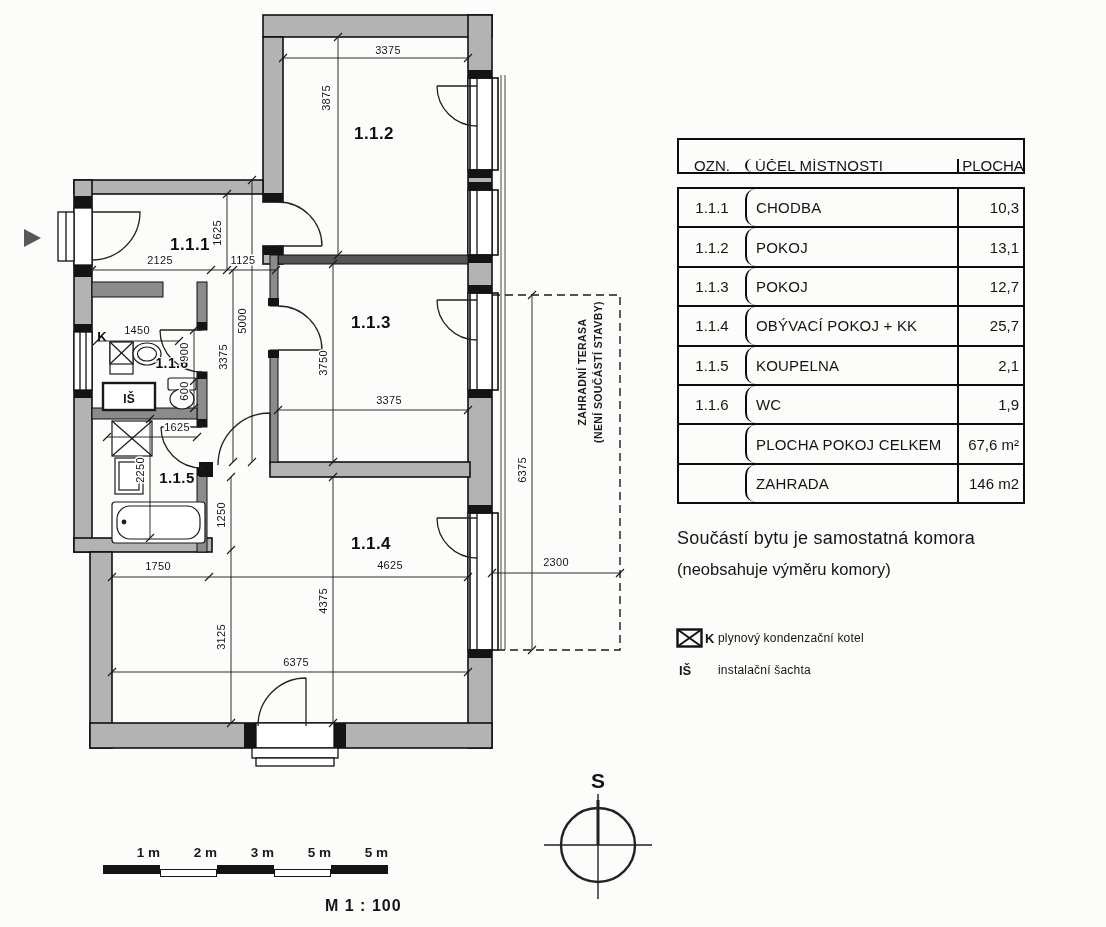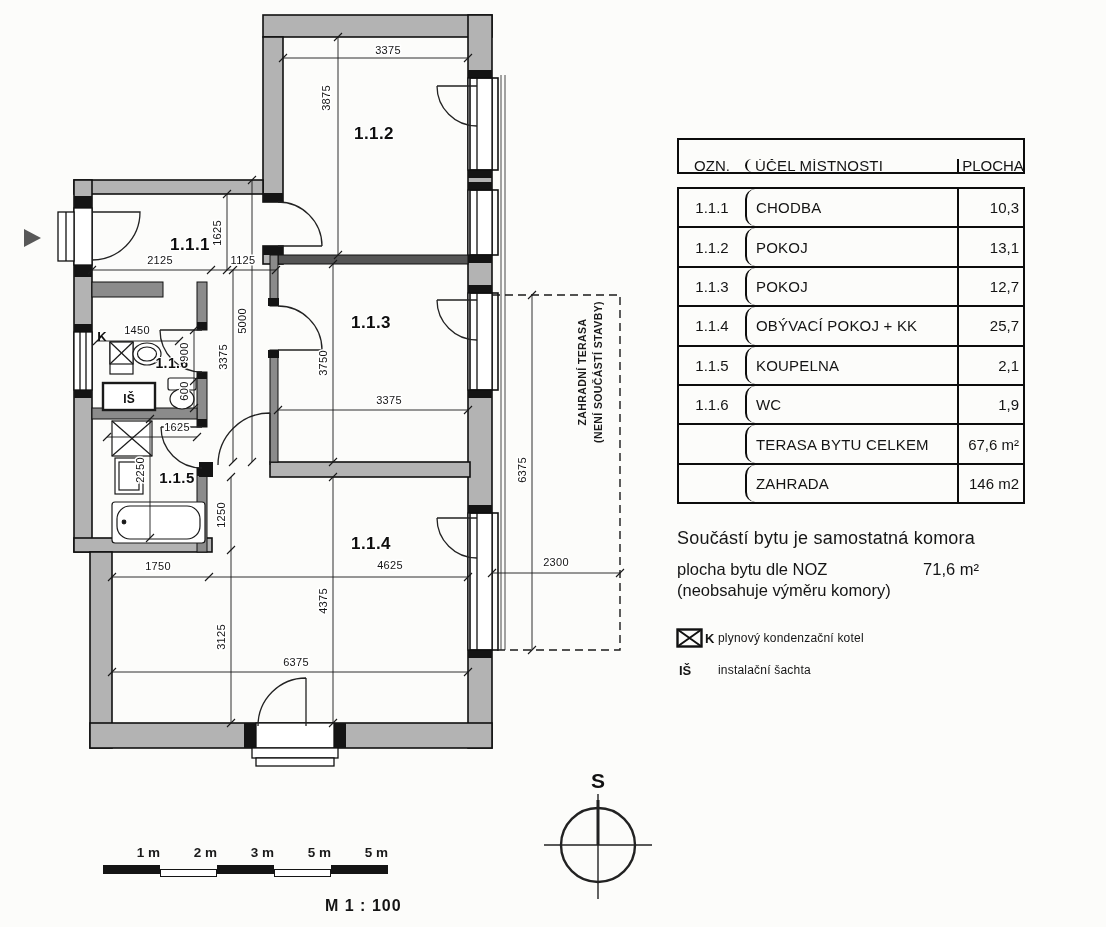--- a/index.html
+++ b/index.html
@@ -282,37 +282,33 @@
           <div class="cell c-name">KOUPELNA</div>
           <div class="cell c-area">2,1</div>
         </div>
         <div class="tbl-grid tbl-row">
           <div class="cell c-ozn">1.1.6</div>
           <div class="cell c-name">WC</div>
           <div class="cell c-area">1,9</div>
         </div>
         <div class="tbl-grid tbl-row">
           <div class="cell c-ozn"></div>
-          <div class="cell c-name">TERASA BYTU CELKEM</div>
+          <div class="cell c-name">PLOCHA POKOJ CELKEM</div>
           <div class="cell c-area">67,6 m²</div>
         </div>
         <div class="tbl-grid tbl-row">
           <div class="cell c-ozn"></div>
           <div class="cell c-name">ZAHRADA</div>
           <div class="cell c-area">146 m2</div>
         </div>
       </div>
   </div>
 
   <div class="notes">
     <div class="note-1">Součástí bytu je samostatná komora</div>
-    <div class="note-2">
-      <span>plocha bytu dle NOZ</span>
-      <span>71,6 m²</span>
-    </div>
     <div class="note-3">(neobsahuje výměru komory)</div>
   </div>
 
   <div class="symleg">
     <div class="leg-row">
       <span class="leg-key">
         <svg width="27" height="20" viewBox="0 0 27 20">
           <rect x="1.5" y="1.5" width="24" height="17" fill="none" stroke="#111" stroke-width="2.4"></rect>
           <path d="M1.5,1.5 L25.5,18.5 M25.5,1.5 L1.5,18.5" stroke="#111" stroke-width="2" fill="none"></path>
         </svg>

